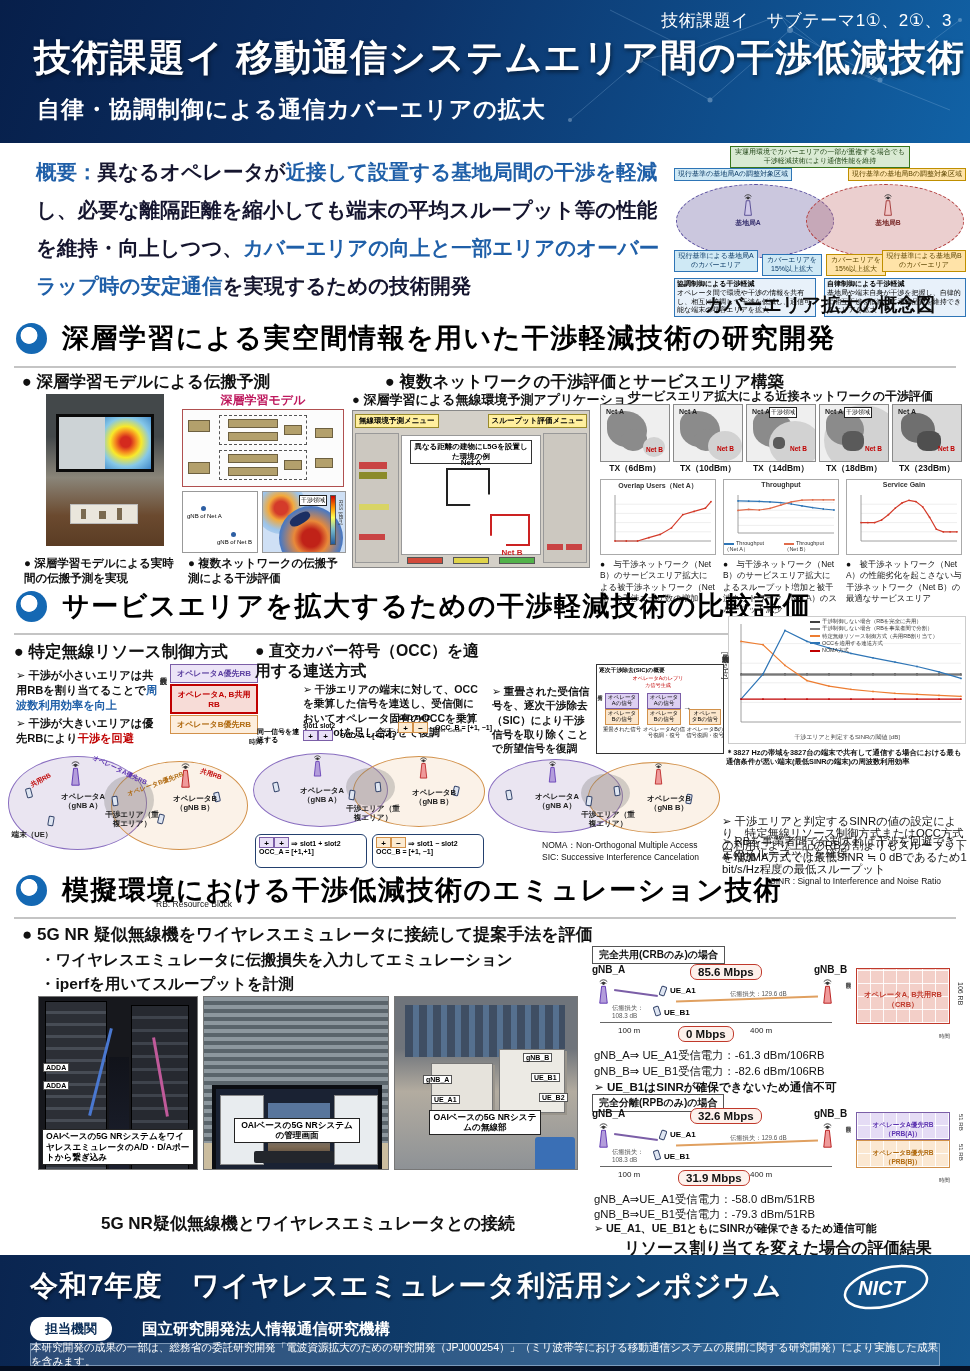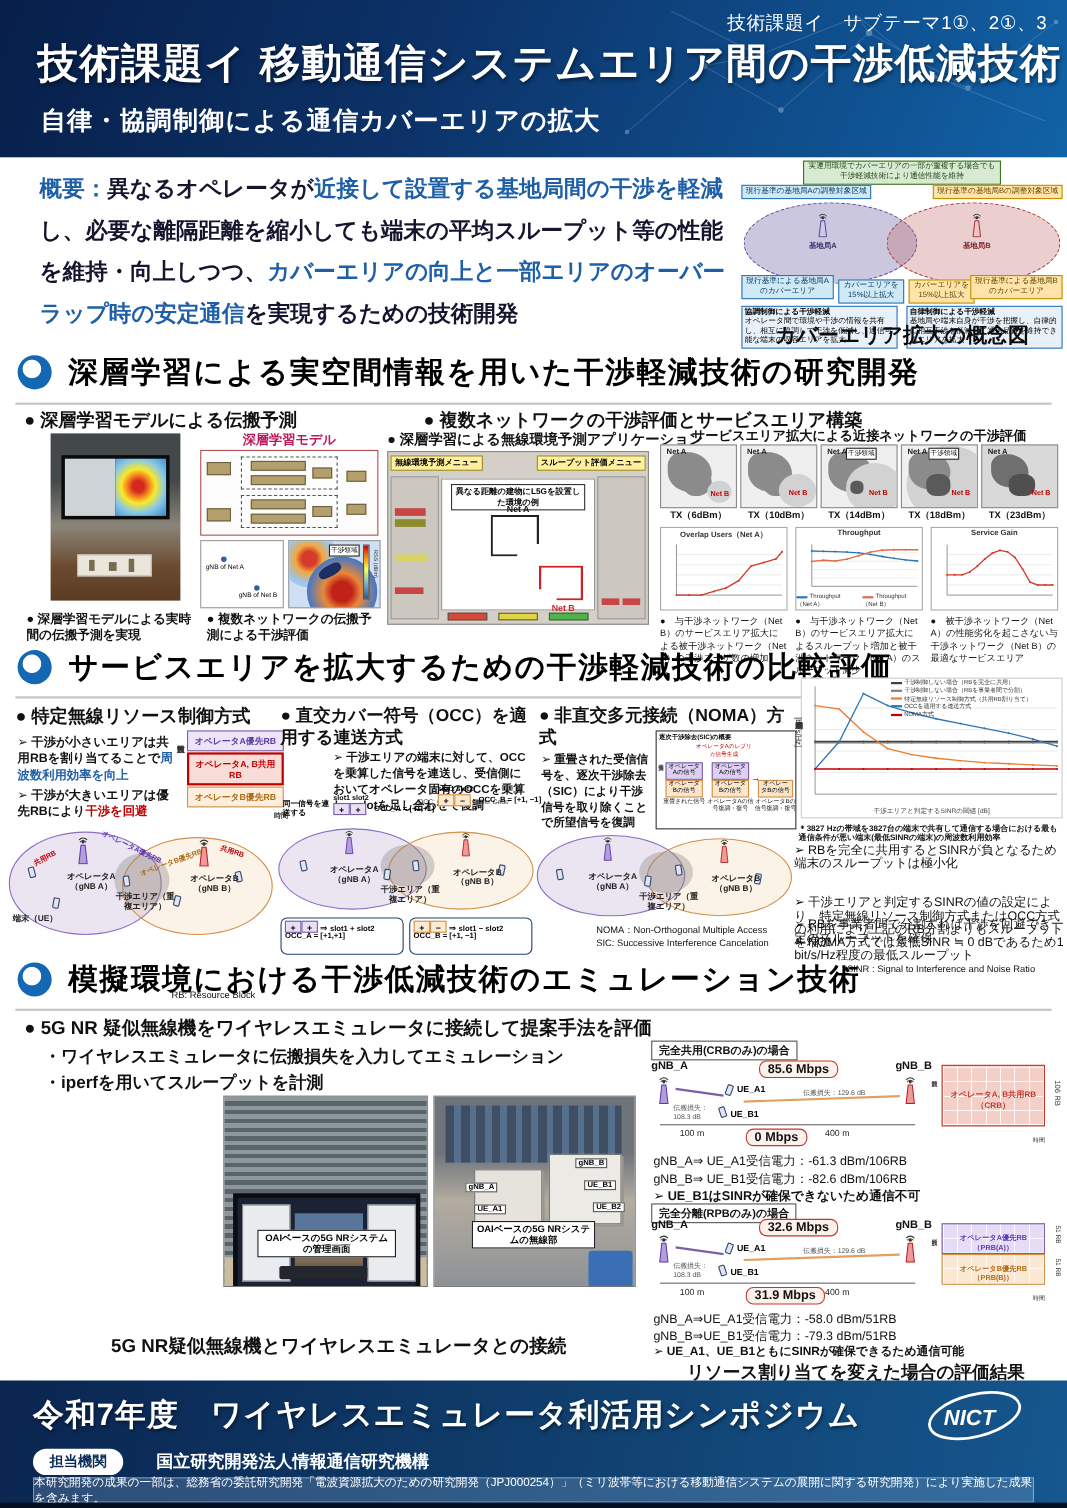--- a/index.html
+++ b/index.html
@@ -545,21 +545,20 @@
   </div>
   <div class="callout" style="top:834px;left:372px;width:112px;height:34px;">
     <span class="slotcells">
         <span class="scell o">+</span>
         <span class="scell o">−</span>
       </span>
     <span style="font-size:8px;"> ⇒ </span><span>slot1 − slot2</span><br>
     <span>OCC_B = [+1, −1]</span>
   </div>
 
-  <div class="mtitle" style="top:641px;left:490px;width:232px;font-size:16px;">非直交多元接続（NOMA）方式</div>
   <div class="mbul" style="top:684px;left:492px;width:100px;font-size:10.6px;">重畳された受信信号を、逐次干渉除去（SIC）により干渉信号を取り除くことで所望信号を復調</div>
 
   <div class="sicbox" style="top:664px;left:596px;width:128px;height:90px;">
     <div style="position:absolute;left:2px;top:1px;font-weight:bold;font-size:5.8px;">逐次干渉除去(SIC)の概要</div>
     <div class="vert" style="position:absolute;left:0px;top:26px;font-size:5px;">受信電力</div>
     <div style="position:absolute;left:34px;top:10px;color:#c00000;font-size:5.2px;width:54px;text-align:center;">オペレータAのレプリカ信号生成</div>
     <div class="siccell" style="left:8px;top:28px;width:34px;">オペレータAの信号</div>
     <div class="siccell o" style="left:8px;top:44px;width:34px;">オペレータBの信号</div>
     <div class="siccap" style="left:4px;top:62px;width:42px;">重畳された信号</div>
     <div class="siccell" style="left:50px;top:28px;width:34px;">オペレータAの信号</div>
@@ -670,36 +669,45 @@
   </div>
   <div class="vert axlab" style="position:absolute;top:650px;left:720px;">周波数利用効率 [bit/s/Hz]</div>
   <div class="leg" style="top:618px;left:810px;width:155px;">
     <div><span class="dash" style="background: rgb(64, 64, 64);"></span><span>干渉制御しない場合（RBを完全に共用）</span></div>
     <div><span class="dash" style="background: rgb(127, 127, 127);"></span><span>干渉制御しない場合（RBを事業者間で分割）</span></div>
     <div><span class="dash" style="background: rgb(237, 125, 49);"></span><span>特定無線リソース制御方式（共用RB割り当て）</span></div>
     <div><span class="dash" style="background: rgb(46, 117, 182);"></span><span>OCCを適用する連送方式</span></div>
     <div><span class="dash" style="background: rgb(192, 0, 0);"></span><span>NOMA方式</span></div>
   </div>
   <div style="position:absolute;top:748px;left:726px;width:240px;font-size:7.3px;font-weight:bold;line-height:1.25;color:#111;">＊3827 Hzの帯域を3827台の端末で共有して通信する場合における最も通信条件が悪い端末(最低SINRの端末)の周波数利用効率</div>
-  <div class="rbul" style="top:768px;left:722px;width:246px;">RBを完全に共用するとSINRが負となるため端末のスループットは極小化</div>
   <div class="rbul" style="top:836px;left:722px;width:246px;">RBを事業者間で分割すれば干渉を回避でき一定のスループットを確保</div>
   <div class="rbul" style="top:816px;left:722px;width:246px;">干渉エリアと判定するSINRの値の設定により、特定無線リソース制御方式またはOCC方式の利用により上記のRB分割よりもスループットを増加</div>
   <div class="rbul" style="top:852px;left:722px;width:246px;">NOMA方式では最低SINR ≒ 0 dBであるため1 bit/s/Hz程度の最低スループット</div>
   <div style="position:absolute;top:876px;left:770px;font-size:8.5px;color:#111;">SINR : Signal to Interference and Noise Ratio</div>
 
   <div class="sec" style="top:872px;">
     <div class="donut"></div>
     <div class="sec-title">模擬環境における干渉低減技術のエミュレーション技術</div>
   </div>
   <div class="rule" style="top:917px;"></div>
 
   <div class="bullet-lg" style="top:923px;left:22px;font-size:17px;">5G NR 疑似無線機をワイヤレスエミュレータに接続して提案手法を評価</div>
   <div class="sub-bullet" style="top:950px;left:40px;">・ワイヤレスエミュレータに伝搬損失を入力してエミュレーション</div>
   <div class="sub-bullet" style="top:974px;left:40px;">・iperfを用いてスループットを計測</div>
 
+  <div class="photo" style="left:38px;width:160px;background:#17181d;">
+    <div style="position:absolute;left:6px;top:4px;width:62px;height:200px;background:repeating-linear-gradient(180deg,#2c2f36 0 9px,#474c55 9px 12px);border:1px solid #000;"></div>
+    <div style="position:absolute;left:92px;top:8px;width:58px;height:196px;background:repeating-linear-gradient(180deg,#262930 0 10px,#3e434c 10px 13px);border:1px solid #000;"></div>
+    <div style="position:absolute;left:70px;top:60px;width:20px;height:120px;background:linear-gradient(180deg,#11131a,#1d2130);"></div>
+    <div style="position:absolute;left:60px;top:30px;width:3px;height:90px;background:#4a78d0;transform:rotate(14deg);"></div>
+    <div style="position:absolute;left:120px;top:40px;width:3px;height:80px;background:#c05a9a;transform:rotate(-10deg);"></div>
+    <div class="eqlab" style="left:4px;top:66px;">ADDA</div>
+    <div class="eqlab" style="left:4px;top:84px;">ADDA</div>
+    <div class="pcap" style="left:3px;bottom:4px;width:152px;">OAIベースの5G NRシステムをワイヤレスエミュレータのA/D・D/Aポートから繋ぎ込み</div>
+  </div>
 
   <div class="photo" style="left:203px;width:186px;background:repeating-linear-gradient(180deg,#8d979e 0 4px,#5a646b 4px 8px);">
     <div style="position:absolute;left:0;bottom:0;width:100%;height:26px;background:#cbbd9f;"></div>
     <div style="position:absolute;left:8px;top:88px;width:170px;height:96px;background:#1a2233;border:4px solid #0b0d12;">
       <div style="position:absolute;left:4px;top:6px;width:44px;height:70px;background:#e8ecef;border:1px solid #888;"></div>
       <div style="position:absolute;left:118px;top:6px;width:44px;height:70px;background:#e8ecef;border:1px solid #888;"></div>
       <div style="position:absolute;left:52px;top:14px;width:62px;height:58px;background:linear-gradient(180deg,#58759c 0 40%,#7d6a55 75%,#4a3b2c 100%);"></div>
       <div class="eqlab" style="left:52px;top:30px;">gNB_A</div>
       <div class="eqlab" style="left:92px;top:30px;">gNB_B</div>
     </div>

